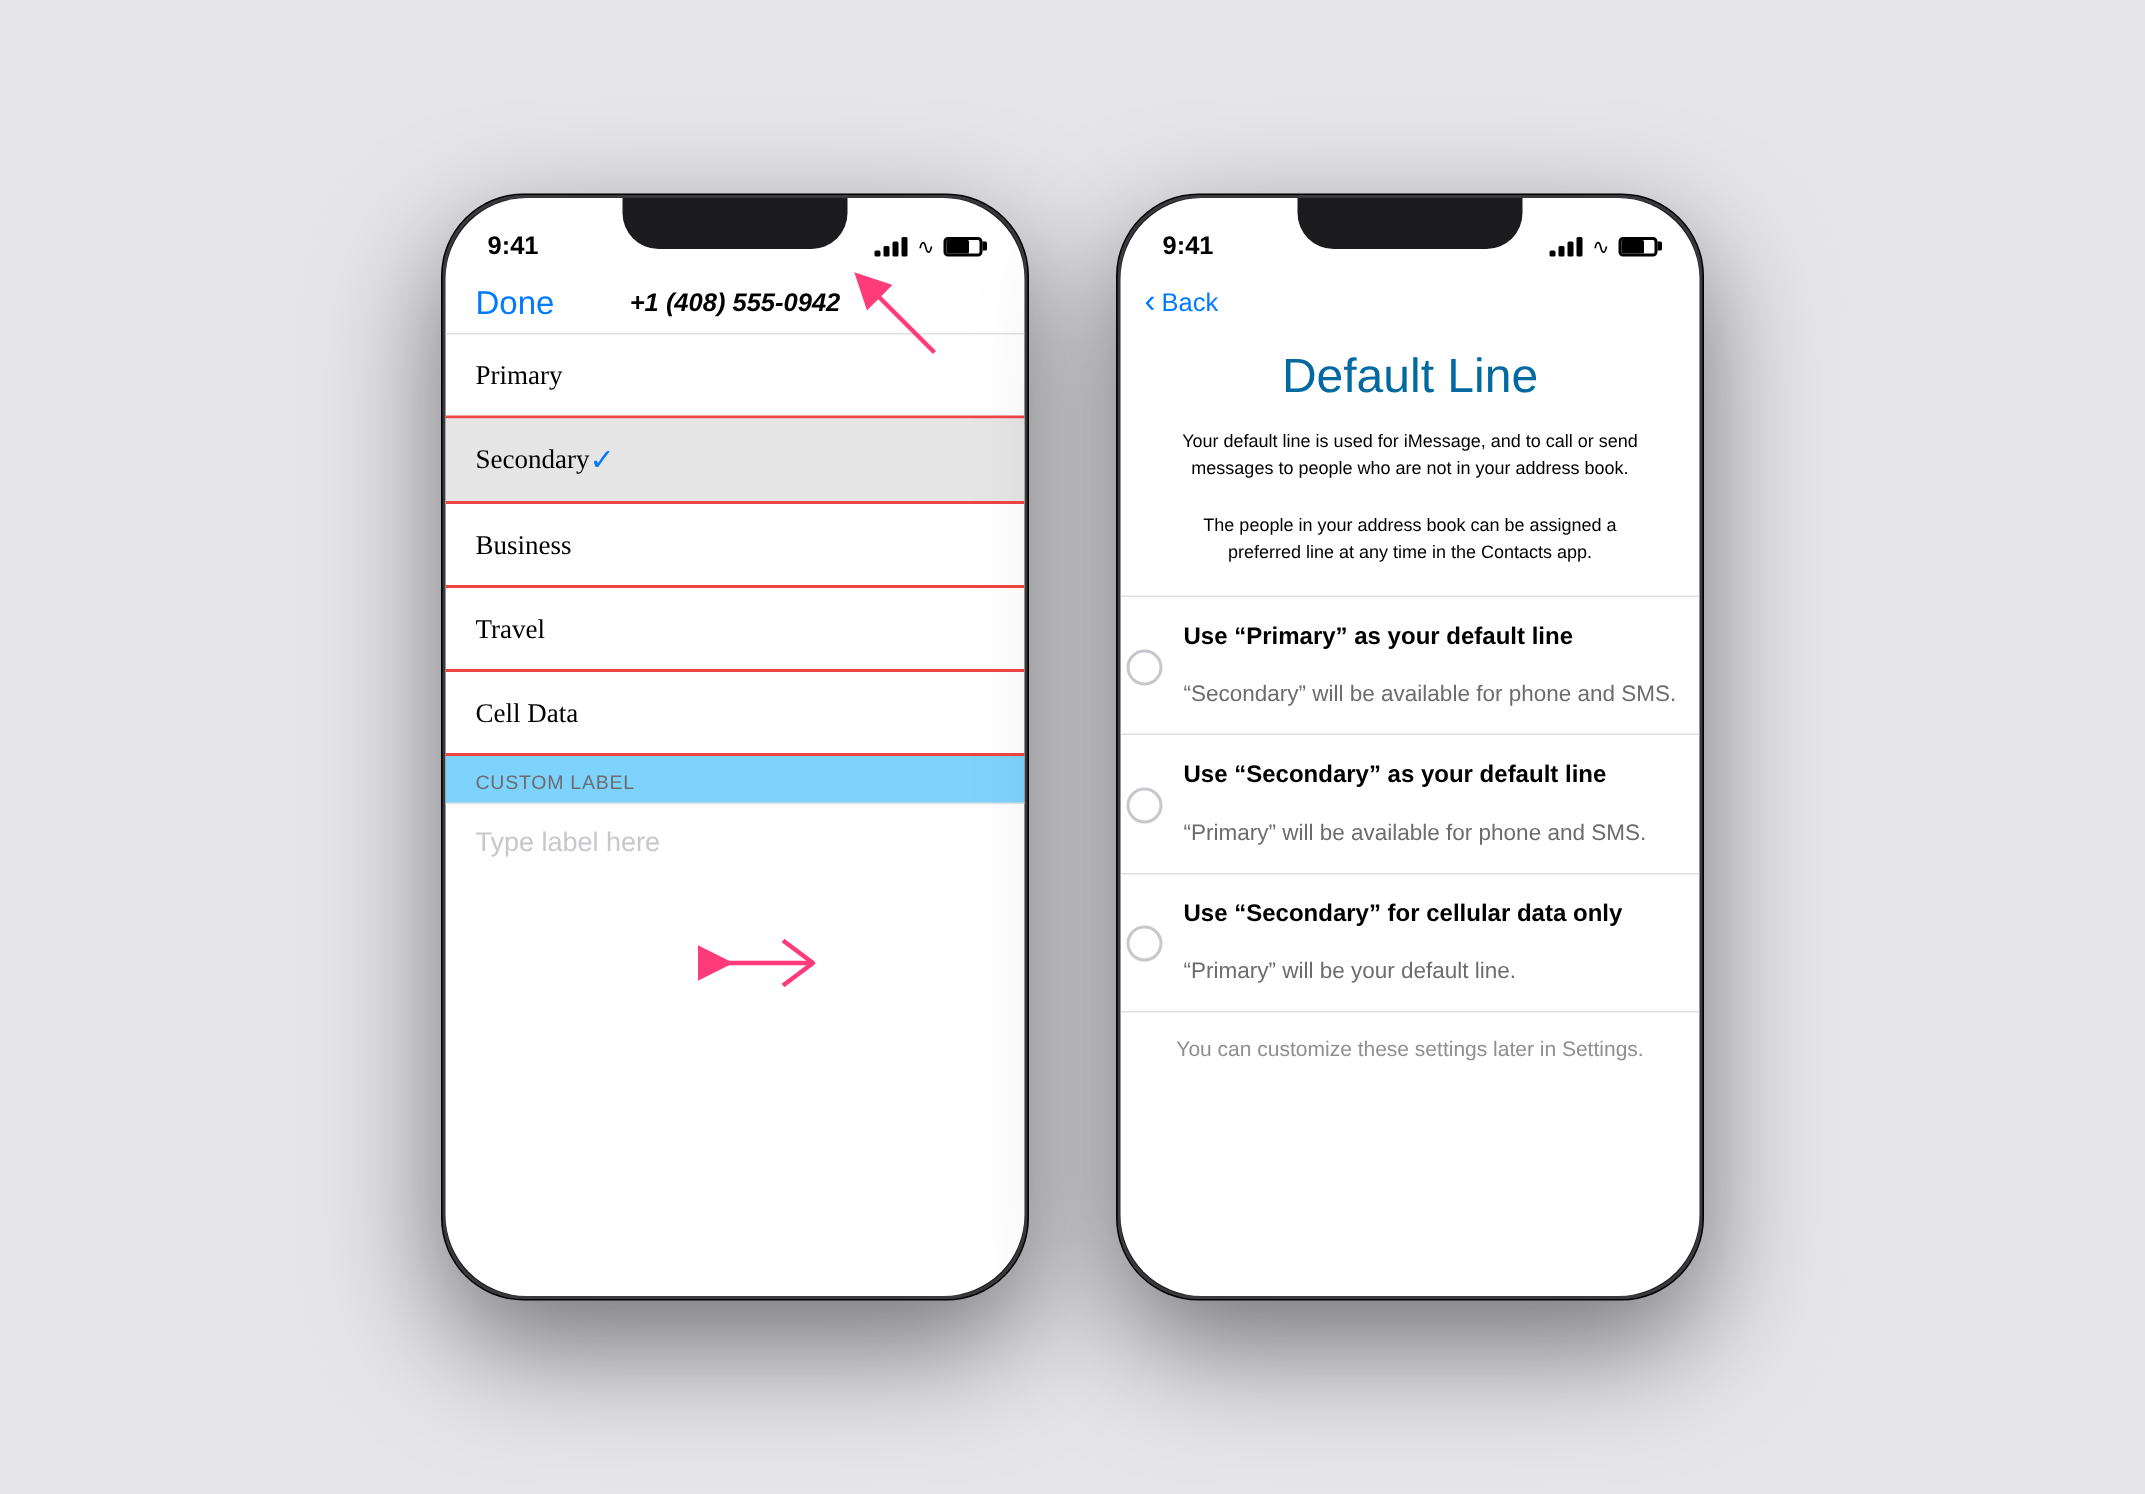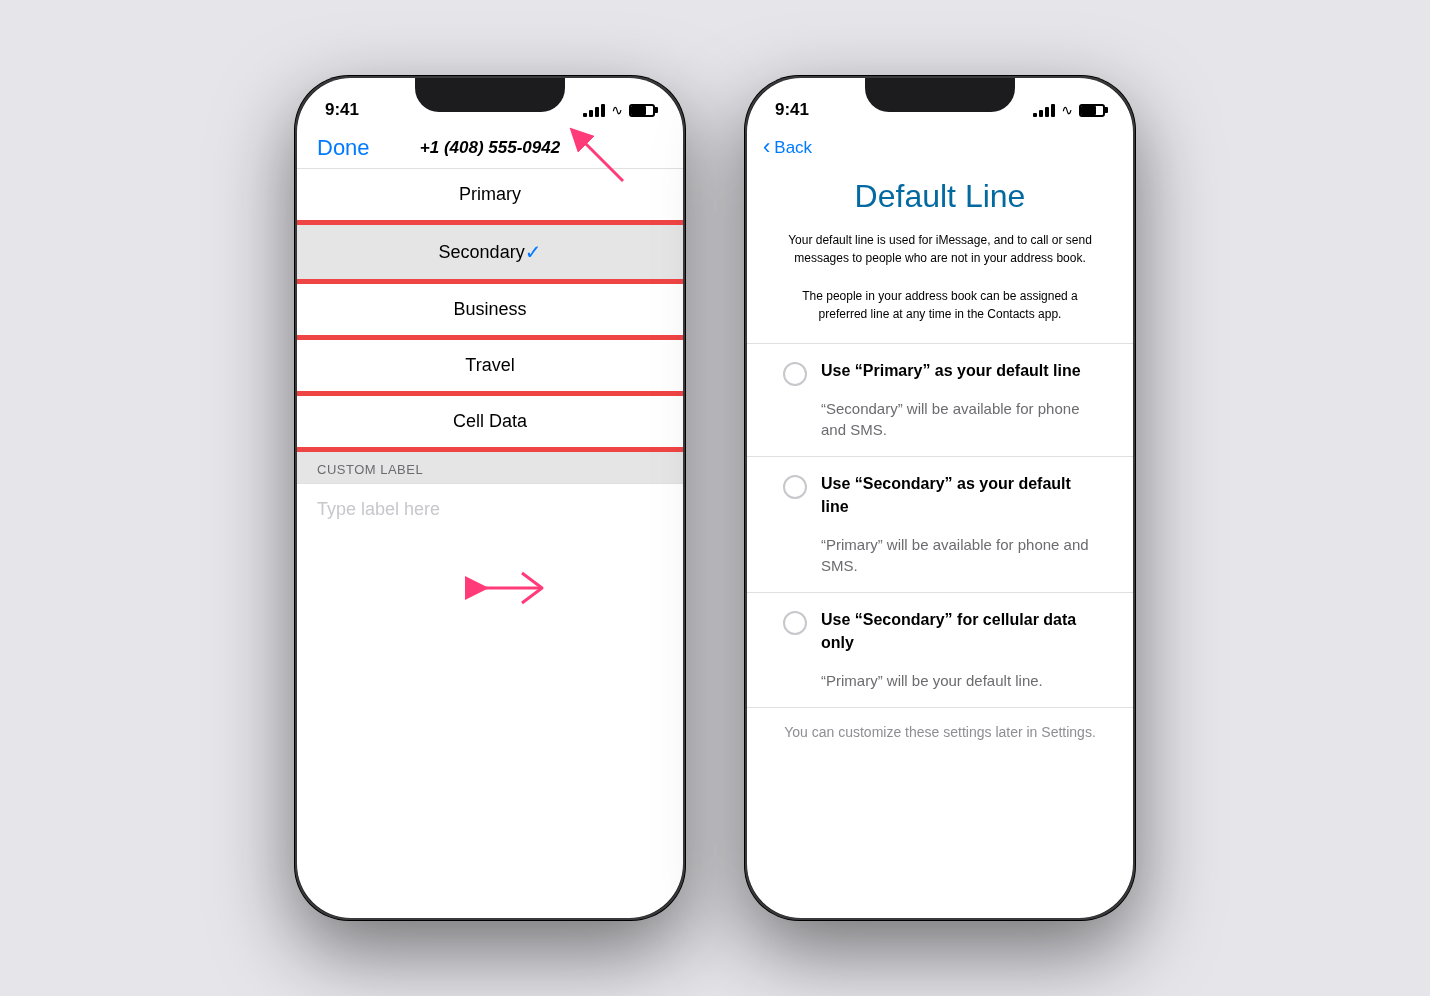--- a/index.html
+++ b/index.html
@@ -10,21 +10,21 @@
       align-items: center;
       min-height: 996px;
       width: 1430px;
       font-family: -apple-system, 'SF Pro Display', 'Helvetica Neue', Arial, sans-serif;
       gap: 60px;
     }
 
     
     .phone {
       width: 390px;
-      height: 844px;
+      height: 736px;
       background: #1c1c1e;
       border-radius: 54px;
       position: relative;
       box-shadow:
         inset 0 0 0 2px #3a3a3c,
         0 30px 80px rgba(0,0,0,0.5),
         0 0 0 1px #000;
       overflow: hidden;
     }
 
@@ -156,43 +156,44 @@
     .nav-title {
       font-size: 17px;
       font-weight: 600;
       color: #000;
       font-style: italic;
     }
 
     .list-item {
       display: flex;
       align-items: center;
-      justify-content: center;
+      justify-content: flex-start;
       padding: 15px 20px;
-      border-bottom: 5px solid #ef4444;
+      border-bottom: 2px solid #ef4444;
       font-size: 18px;
       color: #000;
       min-height: 56px;
+      font-family: Liberation Serif, serif;
     }
     .list-item.selected {
       background: #e5e5e5;
     }
     .checkmark {
       color: #007aff;
       font-size: 20px;
     }
 
     .section-header {
       padding: 10px 20px 6px;
       font-size: 13px;
       font-weight: 400;
       color: #6c6c70;
       letter-spacing: 0.5px;
       border-bottom: 1px solid #e0e0e0;
-      background: #e5e5e5;
+      background: #7dd3fc;
     }
 
     .custom-input {
       padding: 15px 20px;
       font-size: 18px;
       color: #c7c7cc;
     }
 
     
     .arrow-top {
@@ -246,22 +247,22 @@
     }
 
     .divider {
       height: 1px;
       background: #e0e0e0;
       margin: 0;
     }
 
     .radio-option {
       display: flex;
-      align-items: flex-start;
-      padding: 16px 36px;
+      align-items: center;
+      padding: 16px 4px;
       border-bottom: 1px solid #e0e0e0;
       gap: 14px;
     }
     .radio-circle {
       width: 24px;
       height: 24px;
       border: 2px solid #c7c7cc;
       border-radius: 50%;
       flex-shrink: 0;
       margin-top: 2px;

